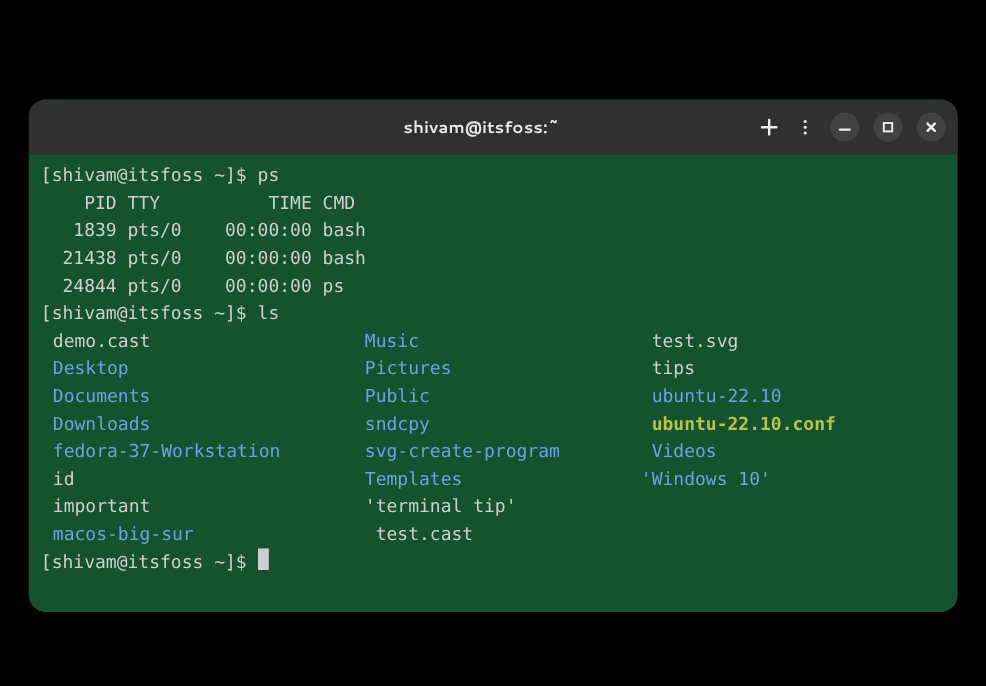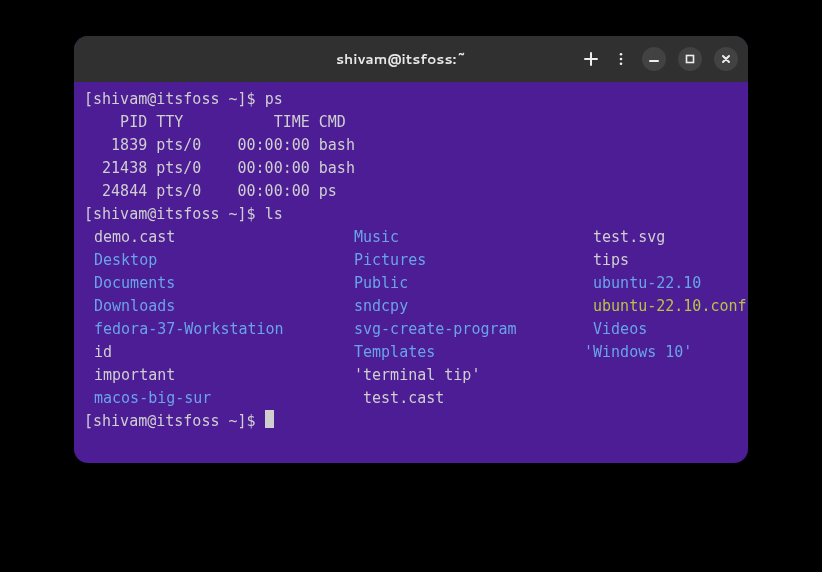--- a/index.html
+++ b/index.html
@@ -6,23 +6,23 @@
   body {
     background: #000;
     width: 822px;
     height: 572px;
     display: flex;
     align-items: flex-start;
     justify-content: center;
     font-family: 'DejaVu Sans Mono', 'Liberation Mono', Consolas, monospace;
   }
   .window {
-    width: 674px;
-    margin-top: 36px;
-    background: #4c1d95;
+    width: 774px;
+    margin-top: 83px;
+    background: #14532d;
     border-radius: 14px;
     box-shadow: 0 6px 30px rgba(0,0,0,0.6);
     overflow: hidden;
   }
   .titlebar {
     height: 46px;
     display: flex;
     align-items: center;
     justify-content: space-between;
     padding: 0 10px 0 16px;
@@ -67,21 +67,21 @@
   .terminal {
     padding: 6px 28px 30px 10px;
     font-size: 15px;
     line-height: 23px;
     color: #cfcfcf;
     white-space: pre;
   }
   .cmd { color: #cfcfcf; }
   .dir { color: #6aa3e8; font-weight: normal; }
   .reg { color: #cfcfcf; }
-  .conf { color: #b9c24a; font-weight: normal; }
+  .conf { color: #b9c24a; font-weight: bold; }
   .cursor {
     display: inline-block;
     width: 9px;
     height: 18px;
     background: #cfcfcf;
     vertical-align: -2px;
   }
   .ls-cols {
     display: grid;
     grid-template-columns: 260px 230px 200px;

